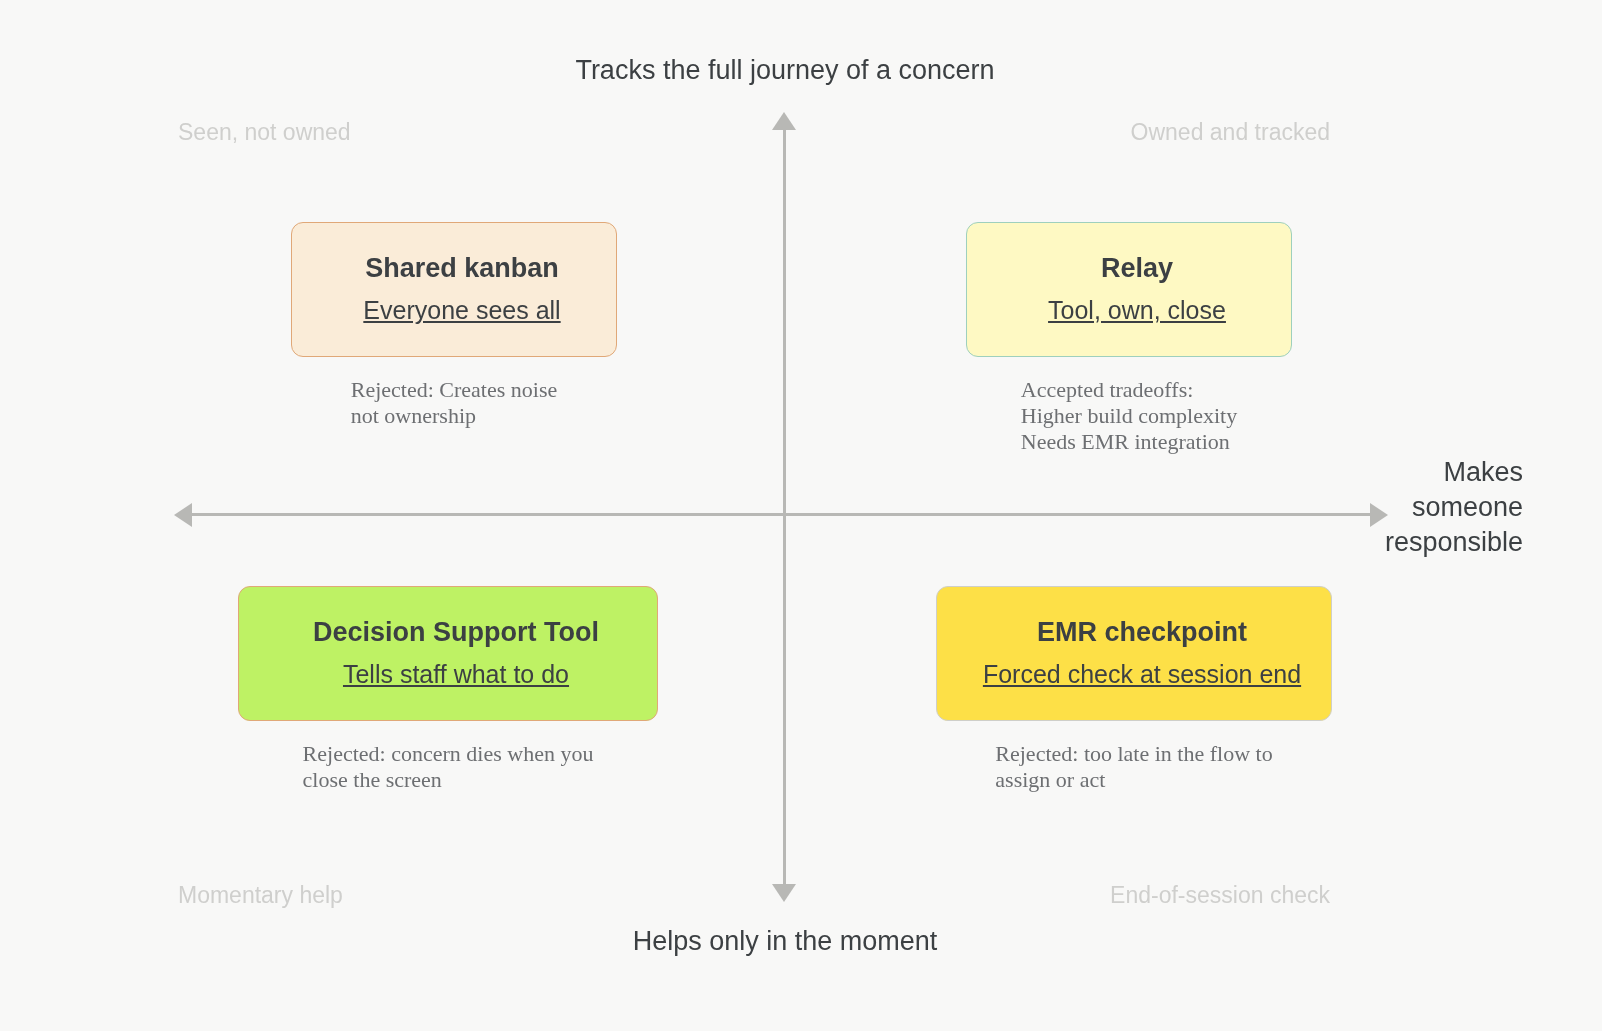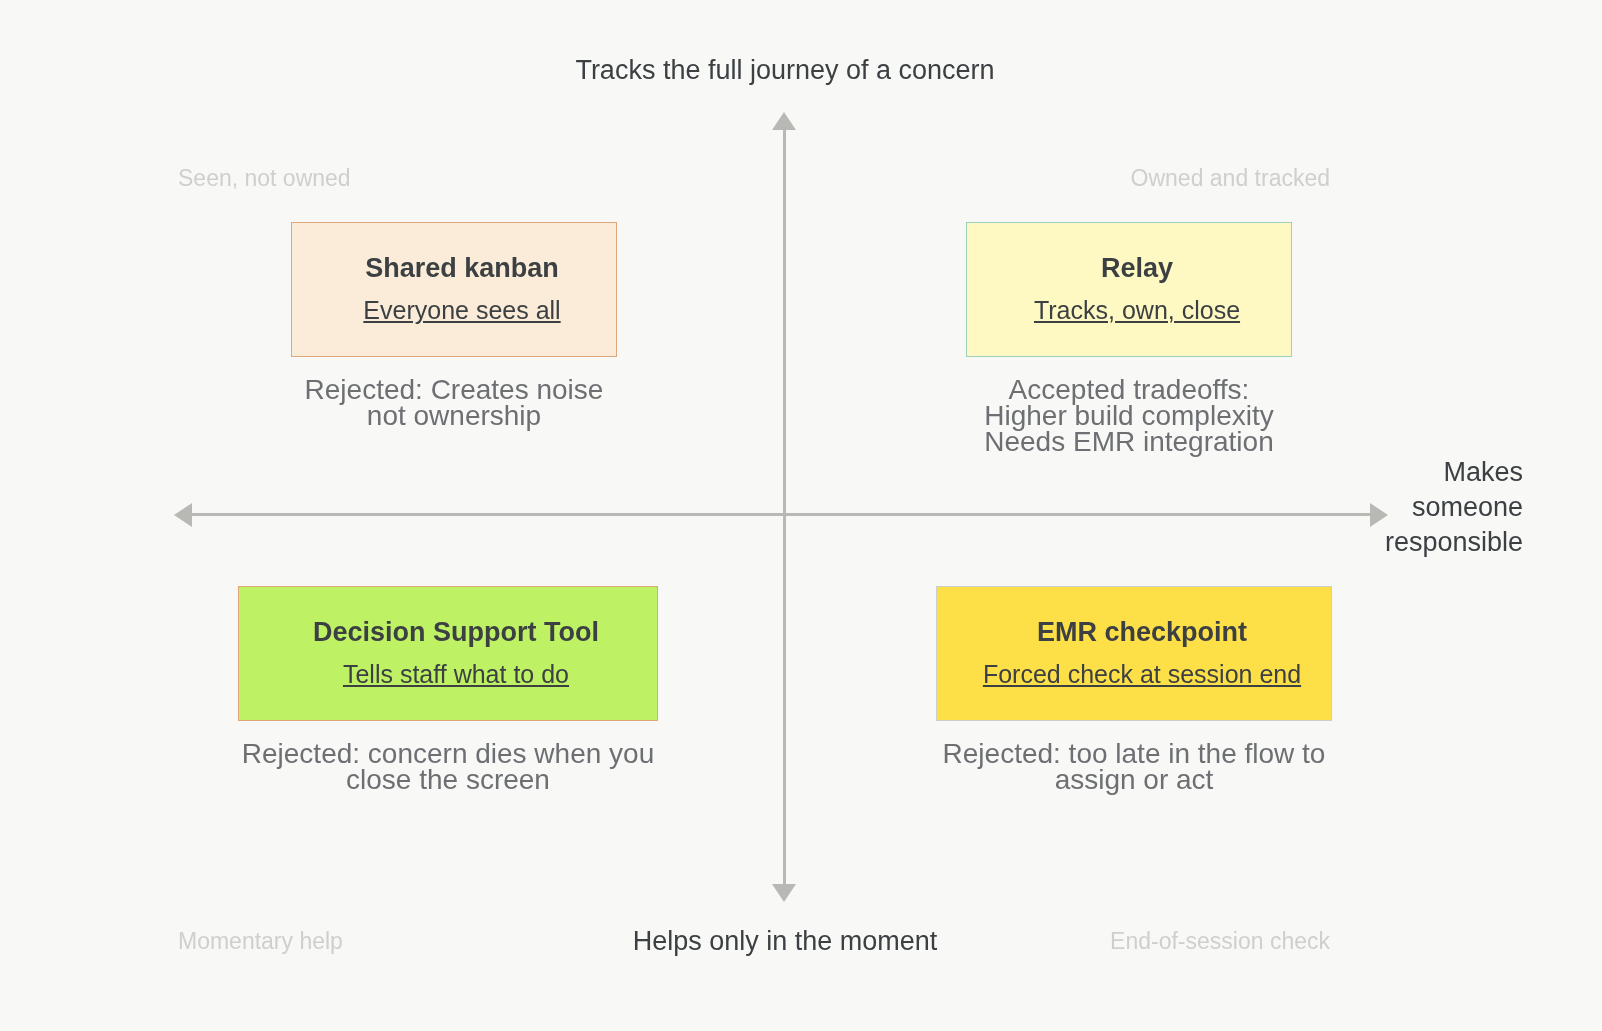--- a/index.html
+++ b/index.html
@@ -102,37 +102,36 @@
     width: 148px;
     text-align: right;
   }
 
   
   .corner-label {
     position: absolute;
     color: #cfcfcd;
     font-size: 23px;
     line-height: 30px;
-    margin-top: 46px;
   }
   #corner-tl { left: 178px; top: 117px; text-align: left; }
   #corner-tr { right: 272px; top: 117px; text-align: right; }
   #corner-bl { left: 178px; top: 880px; text-align: left; }
   #corner-br { right: 272px; top: 880px; text-align: right; }
 
   
   .option {
     position: absolute;
     display: flex;
     flex-direction: column;
     align-items: center;
   }
   .card {
     box-sizing: border-box;
-    border-radius: 0;
+    border-radius: 12px;
     border: 1.5px solid #cccccc;
     padding: 28px 14px 30px 30px;
     text-align: center;
     width: 100%;
   }
   .card-title {
     font-size: 27px;
     font-weight: bold;
     color: #3c4043;
     line-height: 34px;
@@ -141,25 +140,25 @@
   }
   .card-sub {
     font-size: 25px;
     color: #3c4043;
     line-height: 32px;
     white-space: nowrap;
     text-decoration: underline;
   }
   .note {
     margin-top: 20px;
-    font-size: 28px;
+    font-size: 22px;
     line-height: 26px;
     color: #6d6f72;
-    text-align: center;
     white-space: pre-line;
+    font-family: Liberation Serif, serif;
   }
 
   
   #option-shared-kanban { left: 291px; top: 222px; width: 326px; }
   #option-relay         { left: 966px; top: 222px; width: 326px; }
   #option-dst           { left: 238px; top: 586px; width: 420px; }
   #option-emr           { left: 936px; top: 586px; width: 396px; }
 
   
   .card-cream   { background: #faecd8; border-color: #e0a878; }
@@ -195,21 +194,21 @@
       <div class="card-title">Shared kanban</div>
       <div class="card-sub">Everyone sees all</div>
     </div>
     <div class="note">Rejected: Creates noise
 not ownership</div>
   </div>
 
   <div class="option" id="option-relay">
     <div class="card card-mint">
       <div class="card-title">Relay</div>
-      <div class="card-sub">Tracks, own, close</div>
+      <div class="card-sub">Tool, own, close</div>
     </div>
     <div class="note">Accepted tradeoffs:
 Higher build complexity
 Needs EMR integration</div>
   </div>
 
   <div class="option" id="option-dst">
     <div class="card card-blush">
       <div class="card-title">Decision Support Tool</div>
       <div class="card-sub">Tells staff what to do</div>

